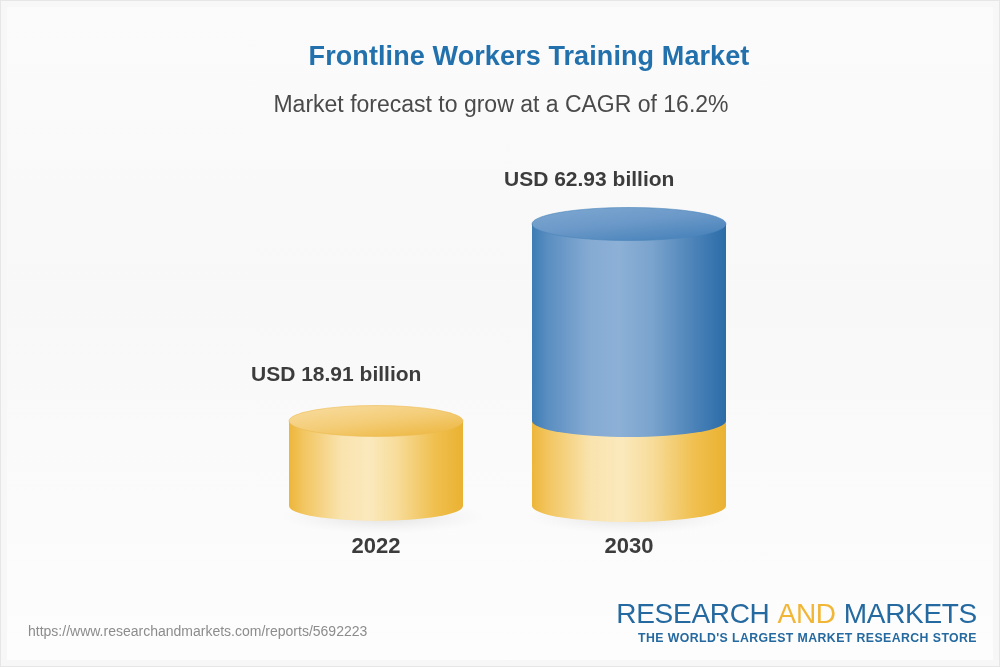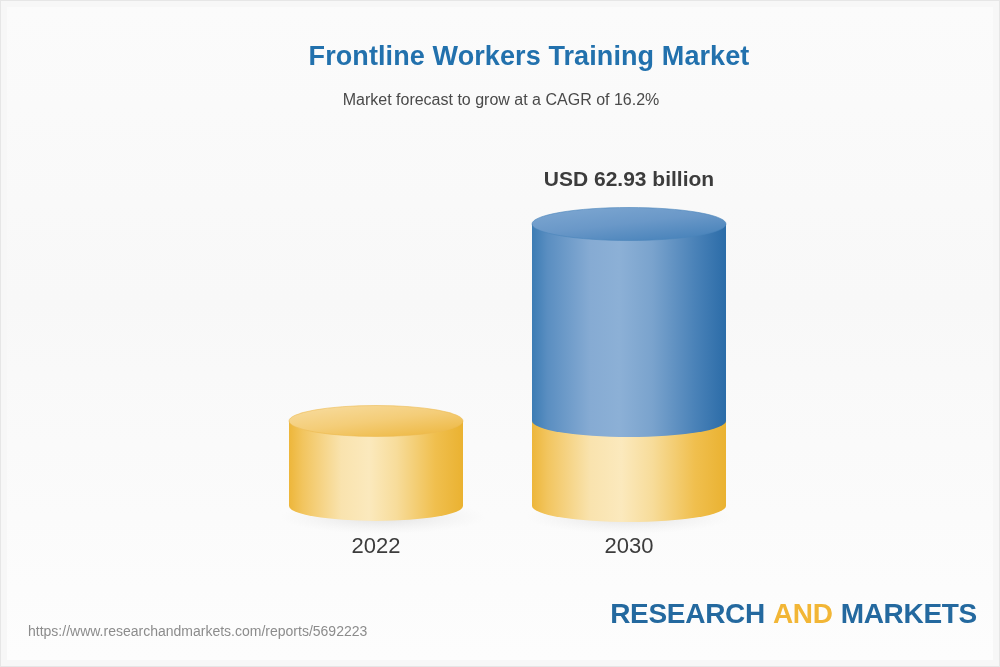--- a/index.html
+++ b/index.html
@@ -42,42 +42,41 @@
     color: #2271ad;
     letter-spacing: 0.1px;
     padding-left: 28px;
   }
   .chart-subtitle {
     position: absolute;
     left: 0;
     top: 90px;
     width: 1000px;
     text-align: center;
-    font-size: 16px;
+    font-size: 23px;
     font-weight: normal;
     color: #4a4a4a;
   }
 
   
   .value-label {
     position: absolute;
     font-size: 21px;
     font-weight: bold;
     color: #3c3c3c;
-    text-align: center;
     white-space: nowrap;
   }
   .value-label.v2022 { left: 250px; top: 361px; width: 250px; }
   .value-label.v2030 { left: 503px; top: 166px; width: 250px; }
 
   
   .year-label {
     position: absolute;
     font-size: 22px;
-    font-weight: normal;
+    font-weight: bold;
     color: #3c3c3c;
     text-align: center;
     white-space: nowrap;
   }
   .year-label.y2022 { left: 250px; top: 532px; width: 250px; }
   .year-label.y2030 { left: 503px; top: 532px; width: 250px; text-align: center; }
 
   
   .cylinders {
     position: absolute;
@@ -98,21 +97,21 @@
     white-space: nowrap;
   }
   .logo {
     position: absolute;
     right: 22px;
     top: 598px;
     text-align: right;
   }
   .logo-main {
     font-size: 28px;
-    font-weight: bold;
+    font-weight: normal;
     letter-spacing: -0.3px;
     line-height: 1.05;
     white-space: nowrap;
   }
   .logo-word-blue { color: #24699f; }
   .logo-word-gold { color: #f2b636; }
   .logo-tag {
     font-size: 12.3px;
     font-weight: bold;
     color: #24699f;
@@ -184,25 +183,27 @@
 
       <ellipse cx="628" cy="223" rx="97" ry="16.5" fill="url(#blueCap)" stroke="#4a84bb" stroke-width="0.6"></ellipse>
     </g>
 
     <g>
       <path d="M 288 420 L 288 505 A 87 15 0 0 0 462 505 L 462 420 Z" fill="url(#goldBody)"></path>
       <ellipse cx="375" cy="420" rx="87" ry="15.5" fill="url(#goldCap)" stroke="#edbb50" stroke-width="0.6"></ellipse>
     </g>
   </svg>
 
+  <div class="value-label v2022">USD 18.91 billion</div>
 
   <div class="value-label v2030">USD 62.93 billion</div>
 
   <div class="year-label y2022">2022</div>
 
   <div class="year-label y2030">2030</div>
 
   <div class="source-url">https://www.researchandmarkets.com/reports/5692223</div>
 
   <div class="logo">
     <div class="logo-main"><span class="logo-word-blue" style="margin-right: 8px;">RESEARCH</span><span class="logo-word-gold" style="margin-right: 8px;">AND</span><span class="logo-word-blue">MARKETS</span></div>
+    <div class="logo-tag">THE WORLD'S LARGEST MARKET RESEARCH STORE</div>
   </div>
 </div>
 
 </body></html>

